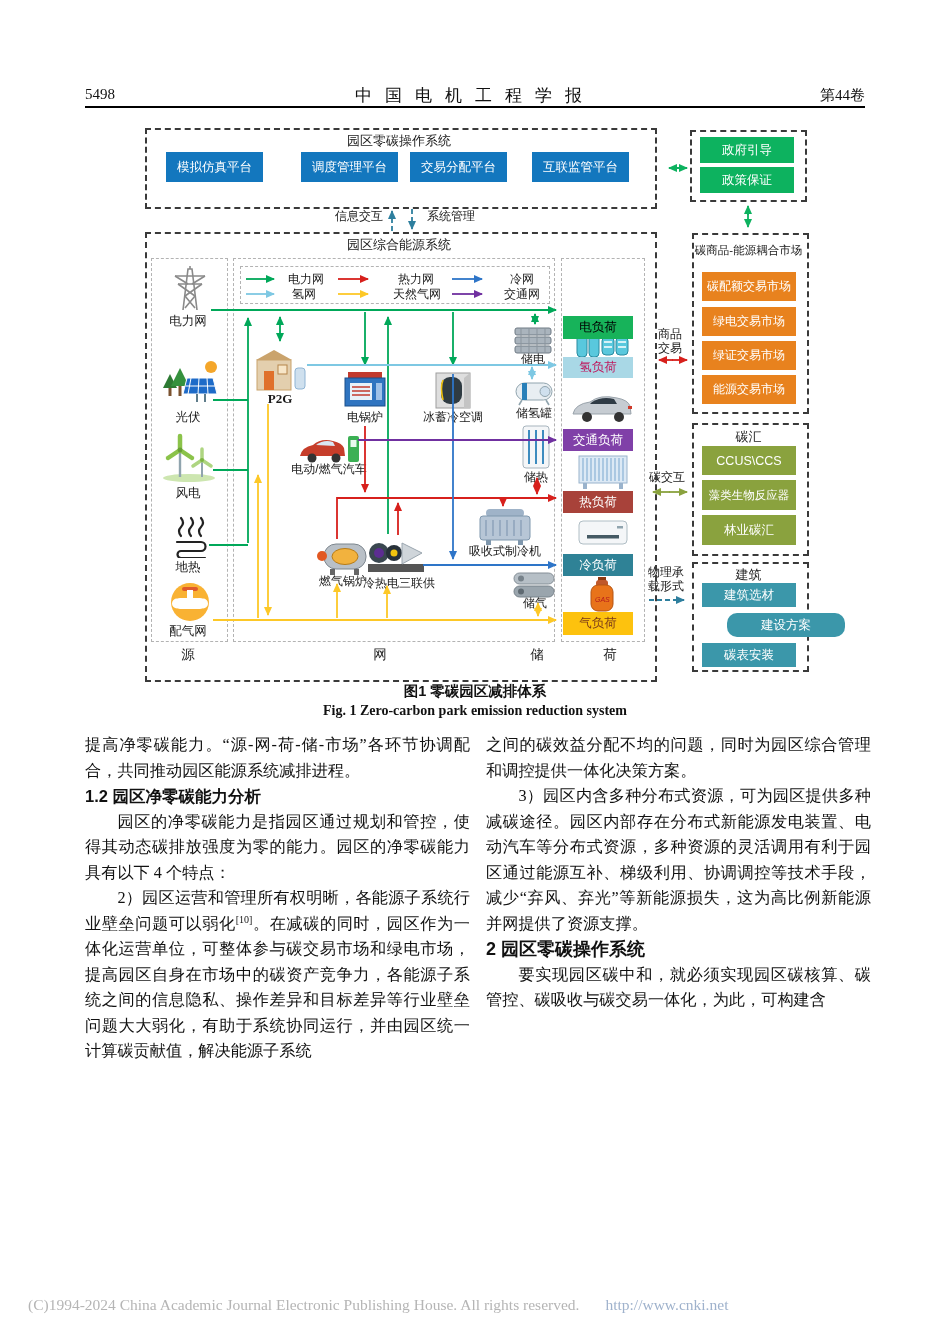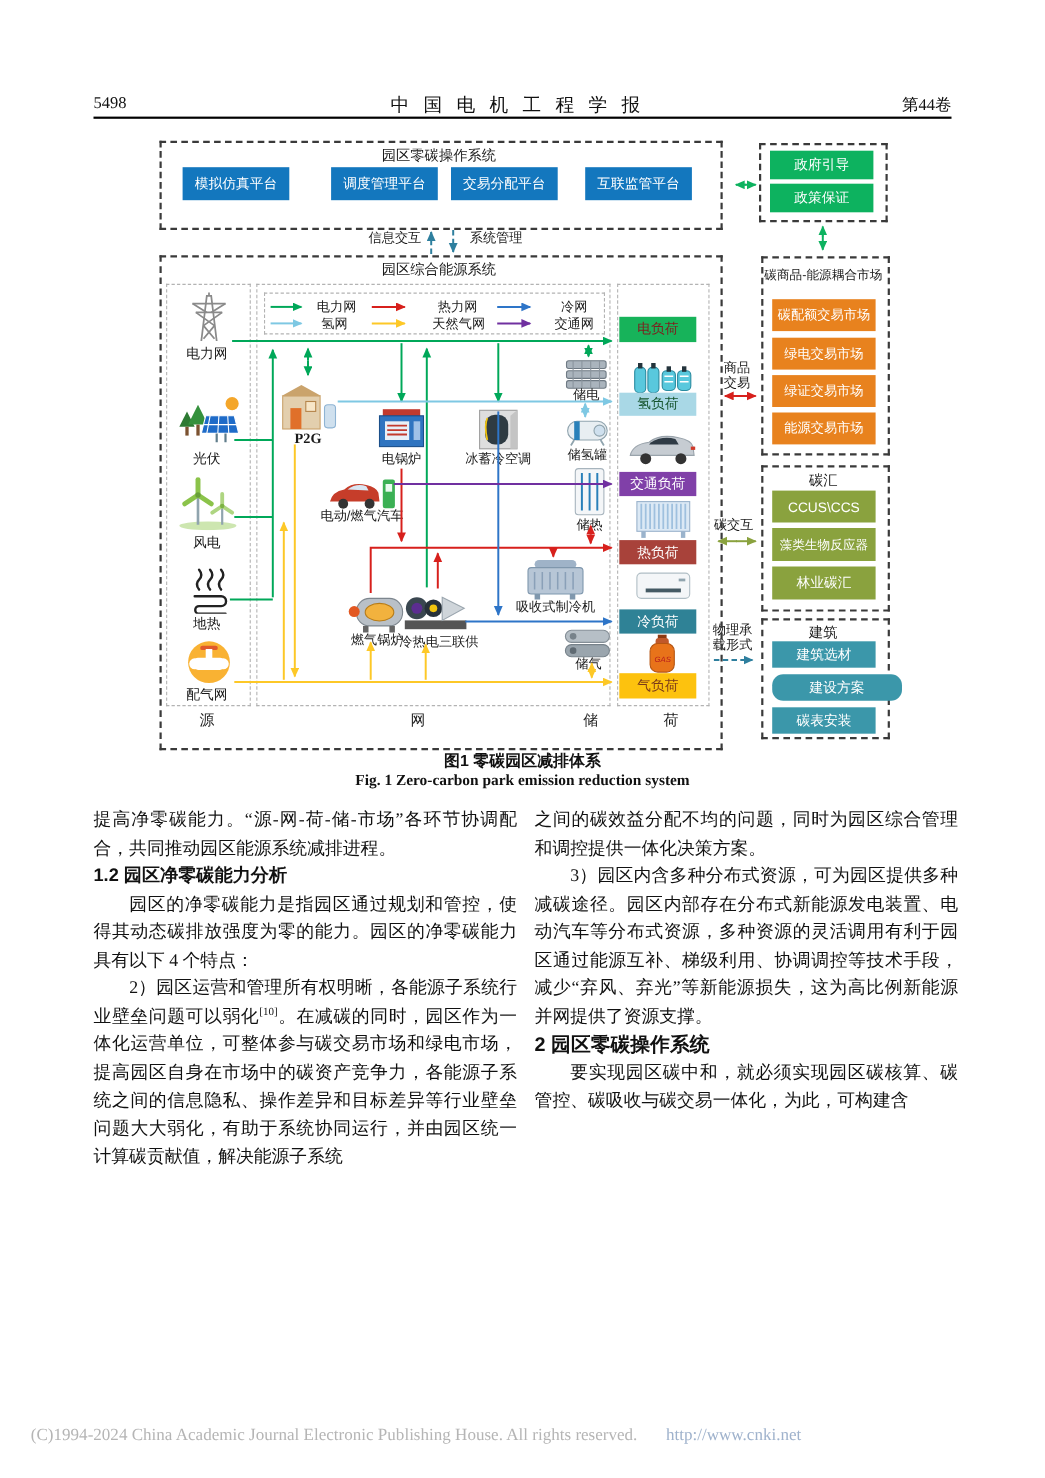--- a/index.html
+++ b/index.html
@@ -71,21 +71,21 @@
 
   <div class="dbox" style="left:692px;top:423px;width:113px;height:129px;"></div>
   <div class="ftitle" style="left:692px;top:428px;width:113px;">碳汇</div>
   <div class="pill sink" style="left:702px;top:446px;width:94px;height:29px;">CCUS\CCS</div>
   <div class="pill sink" style="left:702px;top:480px;width:94px;height:30px;font-size:11.5px;">藻类生物反应器</div>
   <div class="pill sink" style="left:702px;top:515px;width:94px;height:30px;">林业碳汇</div>
 
   <div class="dbox" style="left:692px;top:562px;width:113px;height:106px;"></div>
   <div class="ftitle" style="left:692px;top:566px;width:113px;text-align:center;">建筑</div>
   <div class="pill bld" style="left:702px;top:583px;width:94px;height:24px;">建筑选材</div>
-  <div class="pill bld" style="left:702px;top:613px;width:118px;height:24px;border-radius:10px;">建设方案</div>
+  <div class="pill bld" style="left:727px;top:613px;width:118px;height:24px;border-radius:10px;">建设方案</div>
   <div class="pill bld" style="left:702px;top:643px;width:94px;height:24px;">碳表安装</div>
 
   <div class="flabel" style="left:328px;top:210px;width:62px;">信息交互</div>
   <div class="flabel" style="left:420px;top:210px;width:62px;">系统管理</div>
   <div class="flabel" style="left:650px;top:328px;width:40px;">
     <div>商品</div>
     <div>交易</div>
   </div>
   <div class="flabel" style="left:644px;top:471px;width:46px;">碳交互</div>
   <div class="flabel" style="left:642px;top:566px;width:48px;">
@@ -302,22 +302,22 @@
     <rect x="40" y="8" width="6" height="2.5" fill="#90a4ae"></rect>
   </svg>
 
   <svg class="ic" style="left:586px;top:576px;" width="32" height="36" viewBox="0 0 32 36">
     <rect x="12" y="1" width="8" height="4" fill="#8d3a12"></rect>
     <rect x="10" y="4" width="12" height="7" rx="3" fill="#c0582a"></rect>
     <rect x="5" y="9" width="22" height="26" rx="7" fill="#e8731a" stroke="#b55512"></rect>
     <text x="9" y="26" font-size="7" font-family="Liberation Sans, sans-serif" fill="#b71c1c" font-style="italic">GAS</text>
   </svg>
 
-  <div class="pill" style="left:563px;top:288px;width:70px;height:23px;background:#17b35a;color:#7f1d1d;">电负荷</div>
-  <div class="pill" style="left:563px;top:357px;width:70px;height:21px;background:#a9d8e6;color:#14532d;">氢负荷</div>
+  <div class="pill" style="left:563px;top:316px;width:70px;height:23px;background:#17b35a;color:#000000;">电负荷</div>
+  <div class="pill" style="left:563px;top:357px;width:70px;height:21px;background:#a9d8e6;color:#be185d;">氢负荷</div>
   <div class="pill" style="left:563px;top:429px;width:70px;height:22px;background:#8040a8;color:#fff;">交通负荷</div>
   <div class="pill" style="left:563px;top:491px;width:70px;height:22px;background:#a8423a;color:#fff;">热负荷</div>
   <div class="pill" style="left:563px;top:554px;width:70px;height:22px;background:#2f8296;color:#fff;">冷负荷</div>
   <div class="pill" style="left:563px;top:612px;width:70px;height:23px;background:#fdc20e;color:#7a3a1a;">气负荷</div>
 
   <div class="flabel" style="left:168px;top:647px;width:40px;font-size:13.5px;">源</div>
   <div class="flabel" style="left:360px;top:647px;width:40px;font-size:13.5px;">网</div>
   <div class="flabel" style="left:517px;top:647px;width:40px;font-size:13.5px;">储</div>
   <div class="flabel" style="left:590px;top:647px;width:40px;font-size:13.5px;">荷</div>
 

